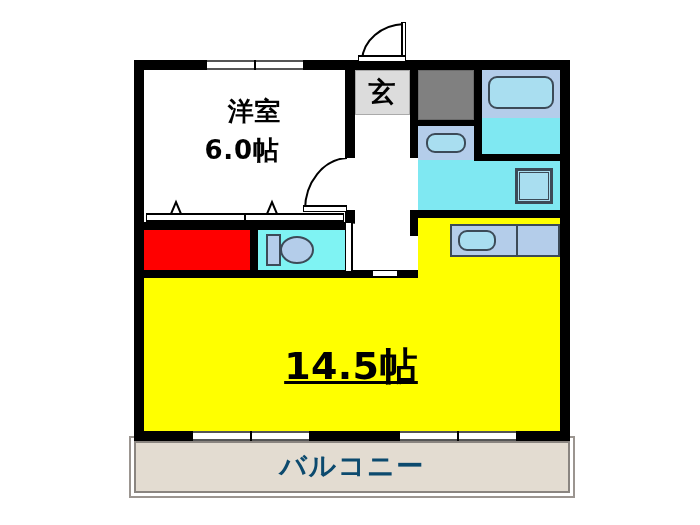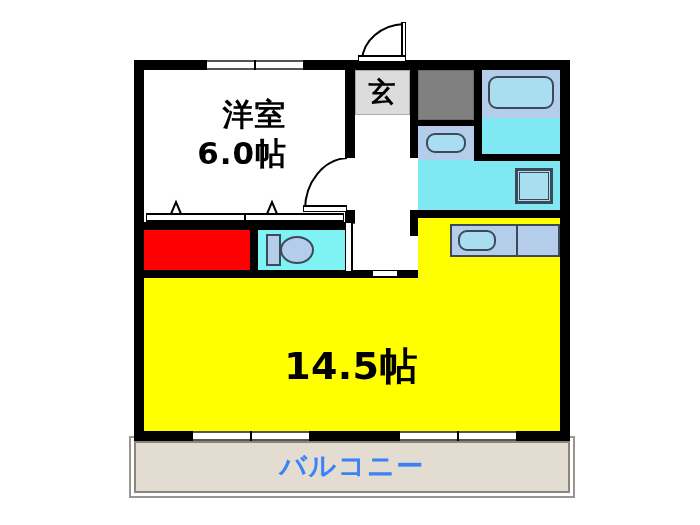--- a/index.html
+++ b/index.html
@@ -38,48 +38,49 @@
 
   
   .label {
     color: #000000;
     text-align: center;
     line-height: 1.05;
     white-space: nowrap;
     letter-spacing: 0.03em;
   }
   .lbl-room {
-    font-size: 31px;
+    font-size: 26px;
     font-weight: 600;
     padding-left: 20px;
   }
   .lbl-ldk {
     font-size: 35px;
     font-weight: 700;
     letter-spacing: 0.18em;
   }
   .lbl-ldk2 {
     font-size: 38px;
     font-weight: 700;
     letter-spacing: 0.01em;
+    text-decoration: underline;
   }
   .lbl-cl {
     font-size: 26px;
     font-weight: 600;
     letter-spacing: 0.22em;
   }
   .lbl-gen {
     font-size: 27px;
     font-weight: 700;
   }
   .lbl-balc {
     font-size: 27px;
     font-weight: 600;
     letter-spacing: 0.06em;
-    color: #3b82f6;
+    color: #0c4a6e;
   }
 
   
   .fx { border: 2px solid #3c4a57; box-sizing: border-box; }
   .fx-round { border-radius: 9px; }
   .fx-oval  { border-radius: 50%; }
 
   
   .win {
     background: #ffffff;

